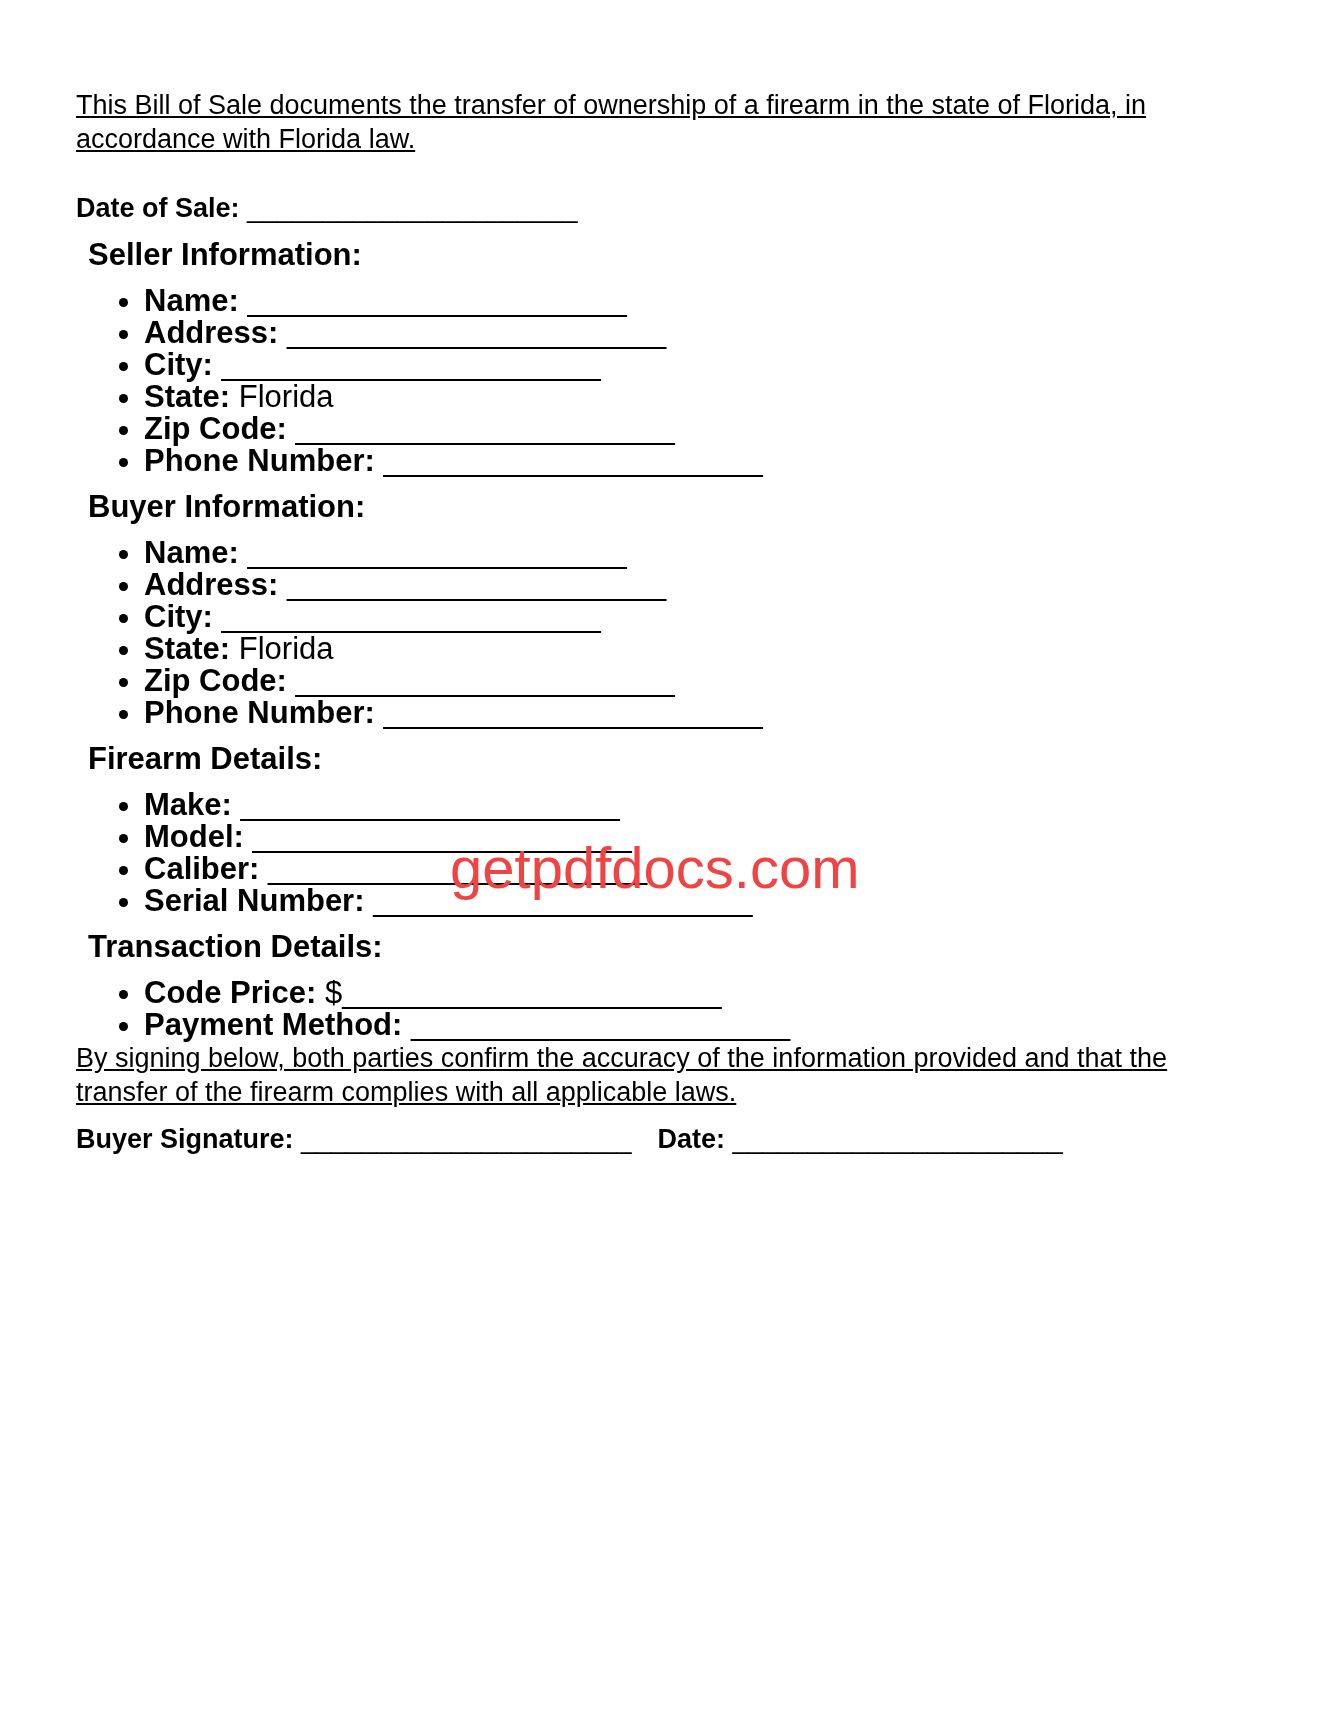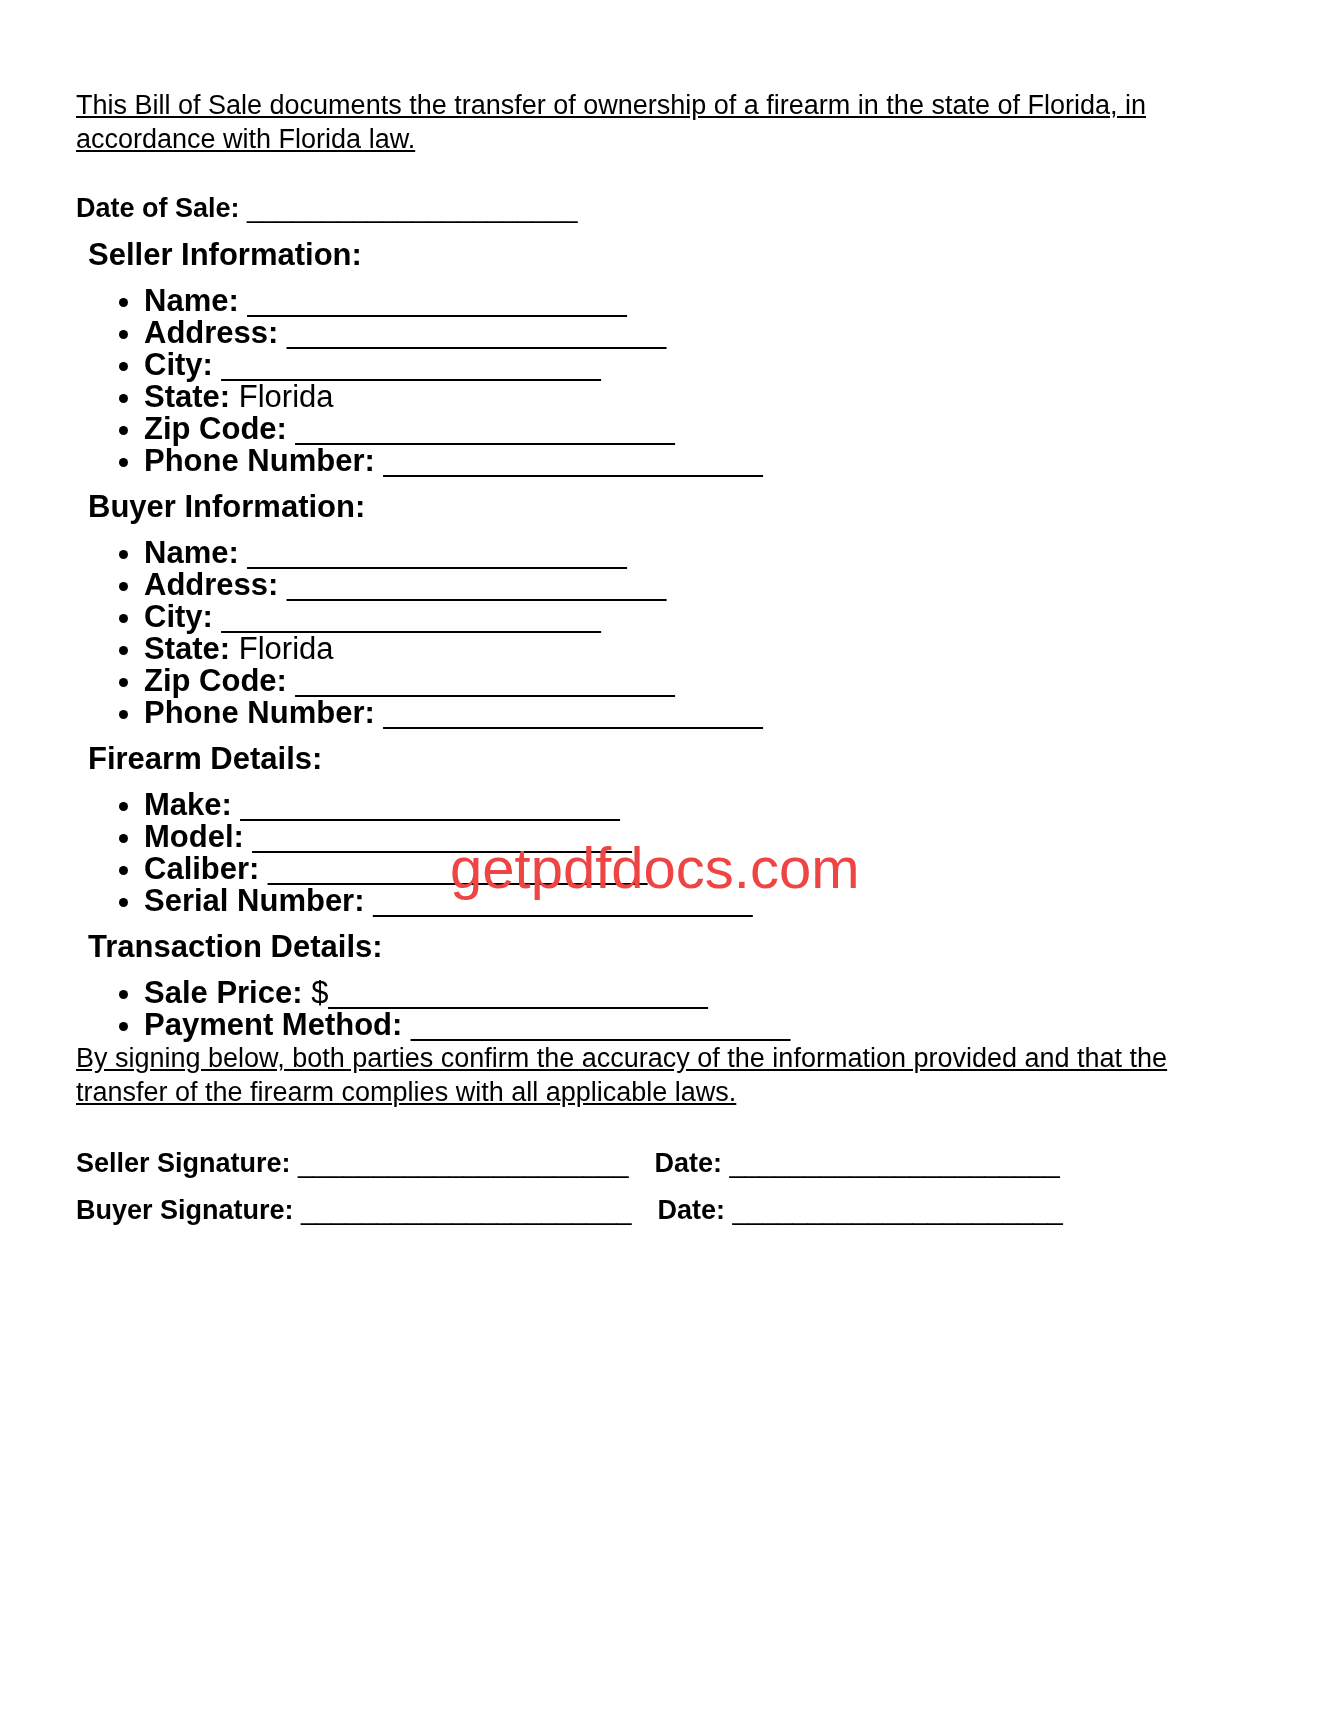--- a/index.html
+++ b/index.html
@@ -122,31 +122,26 @@
   <h2 class="section-heading mt-firearm">Firearm Details:</h2>
   <ul class="field-list ul-firearm">
     <li><span class="bold">Make:</span> <span class="blank">______________________</span></li>
     <li><span class="bold">Model:</span> <span class="blank">______________________</span></li>
     <li><span class="bold">Caliber:</span> <span class="blank">______________________</span></li>
     <li><span class="bold">Serial Number:</span> <span class="blank">______________________</span></li>
   </ul>
 
   <h2 class="section-heading mt-trans">Transaction Details:</h2>
   <ul class="field-list ul-trans">
-    <li><span class="bold">Sale Price:</span> <span class="blank">$______________________</span></li>
+    <li><span class="bold">Code Price:</span> <span class="blank">$______________________</span></li>
     <li><span class="bold">Payment Method:</span> <span class="blank">______________________</span></li>
   </ul>
 
   <p class="body-text closing">By signing below, both parties confirm the accuracy of the information provided and that the transfer of the firearm complies with all applicable laws.</p>
 
-  <div class="sig-row sig-row-1">
-    <span class="bold">Seller Signature:</span>
-    <span class="blank">______________________</span><span class="sig-gap"></span><span class="bold">Date:</span>
-    <span class="blank">______________________</span>
-  </div>
 
   <div class="sig-row sig-row-2">
     <span class="bold">Buyer Signature:</span>
     <span class="blank">______________________</span><span class="sig-gap"></span><span class="bold">Date:</span>
     <span class="blank">______________________</span>
   </div>
 
 </div>
 
 <div class="watermark">getpdfdocs.com</div>

